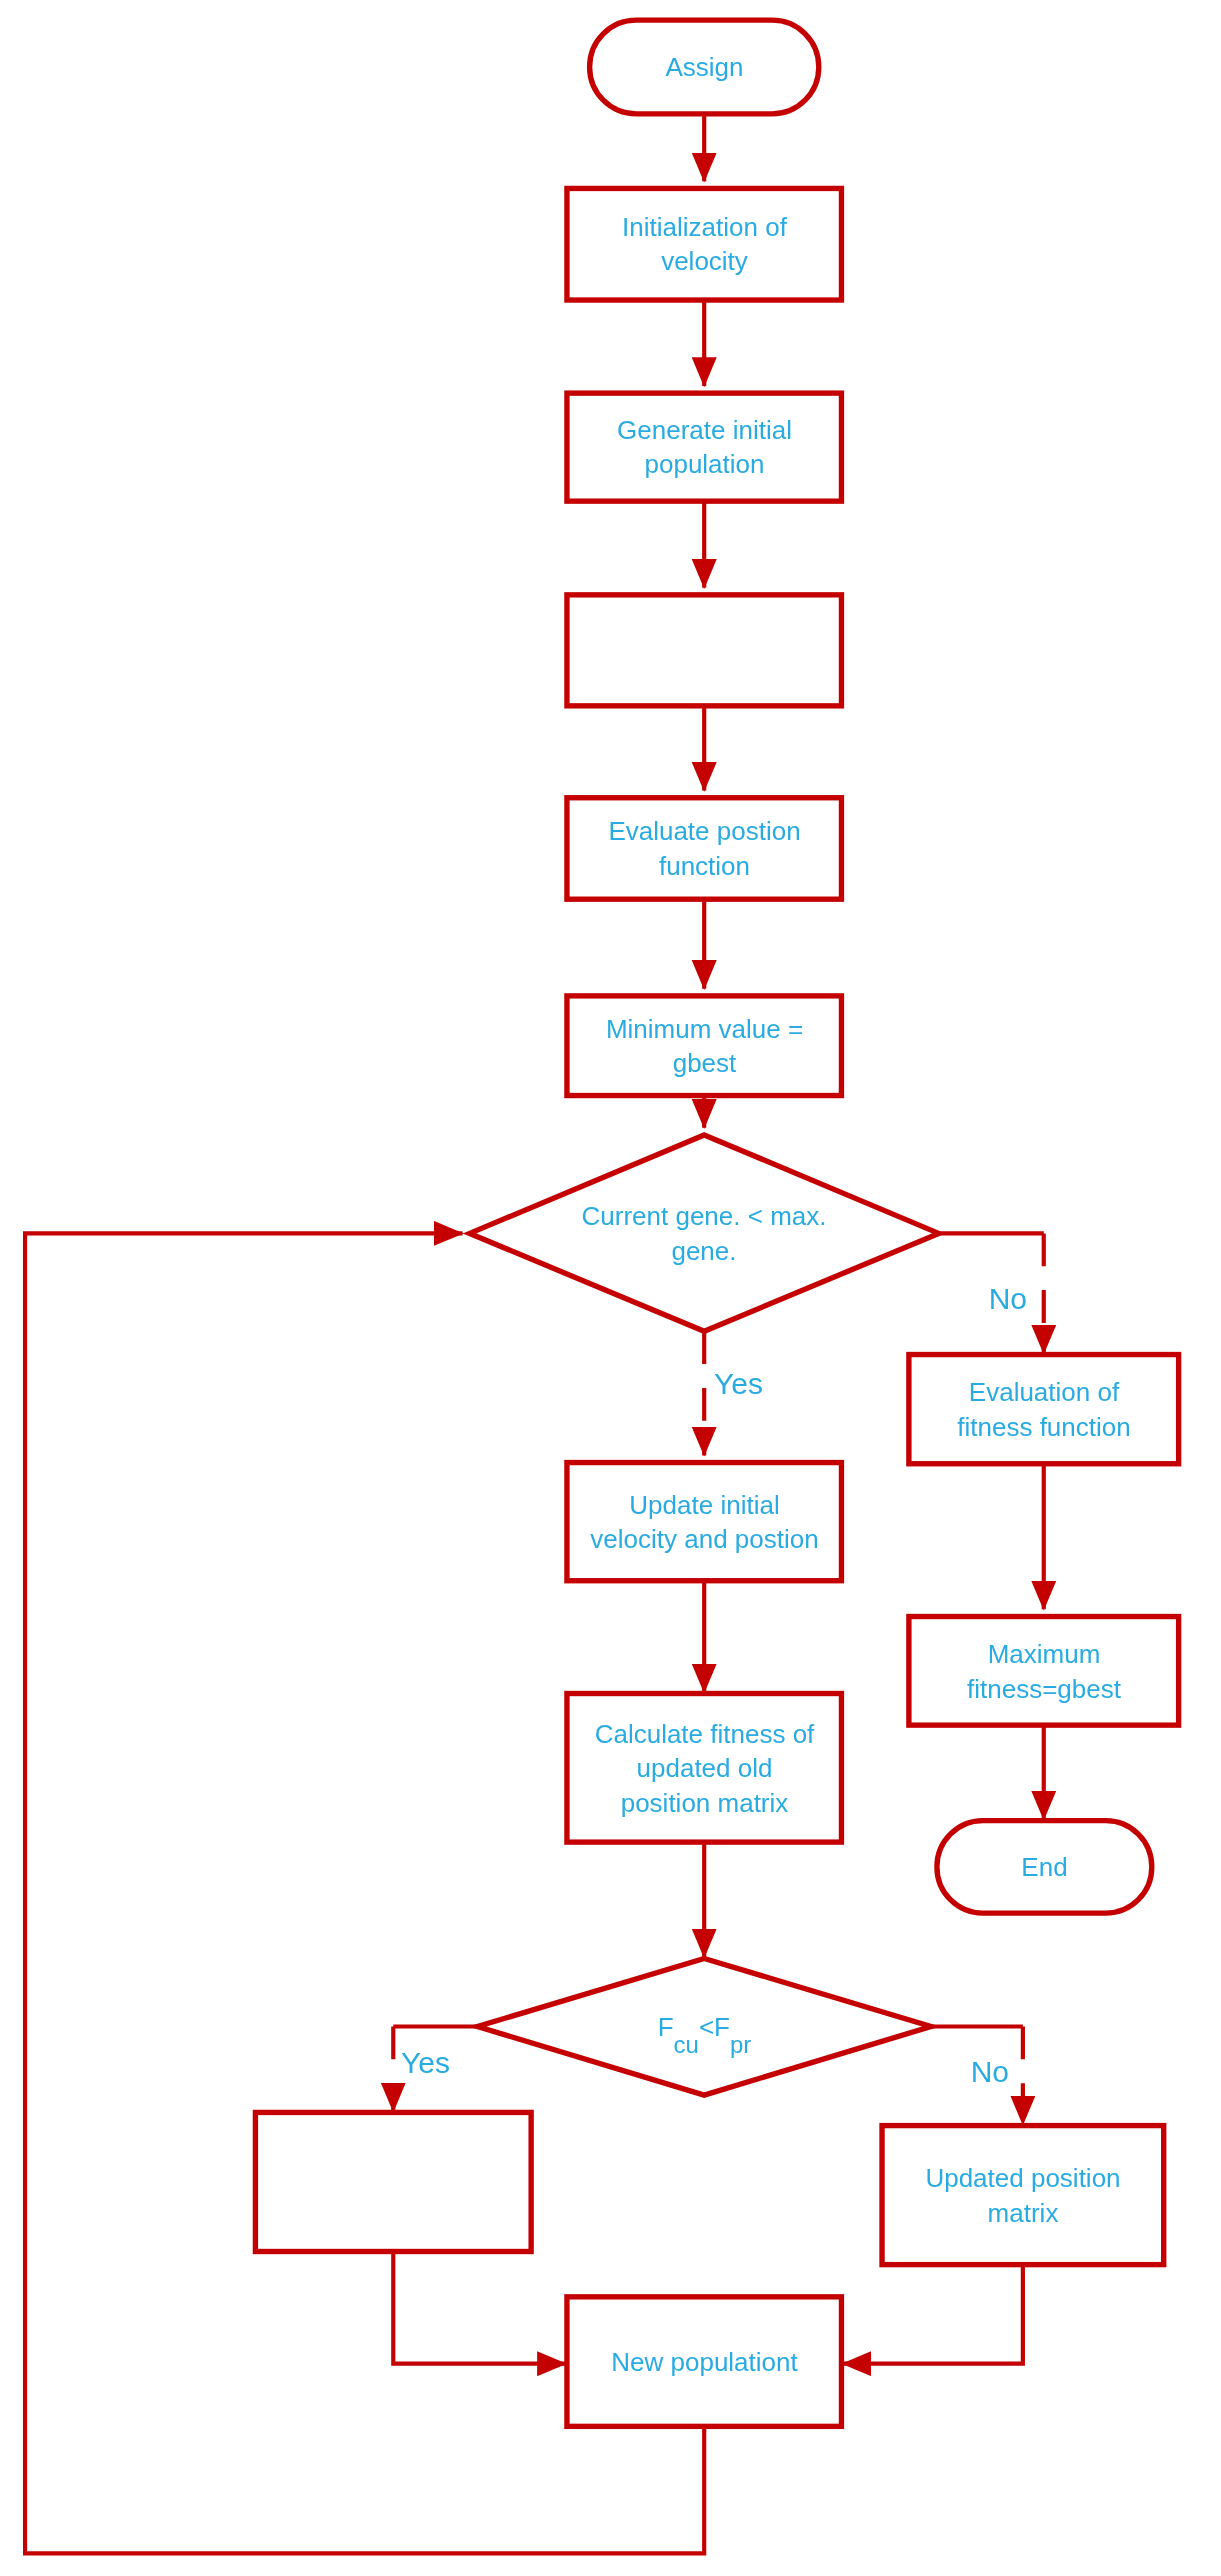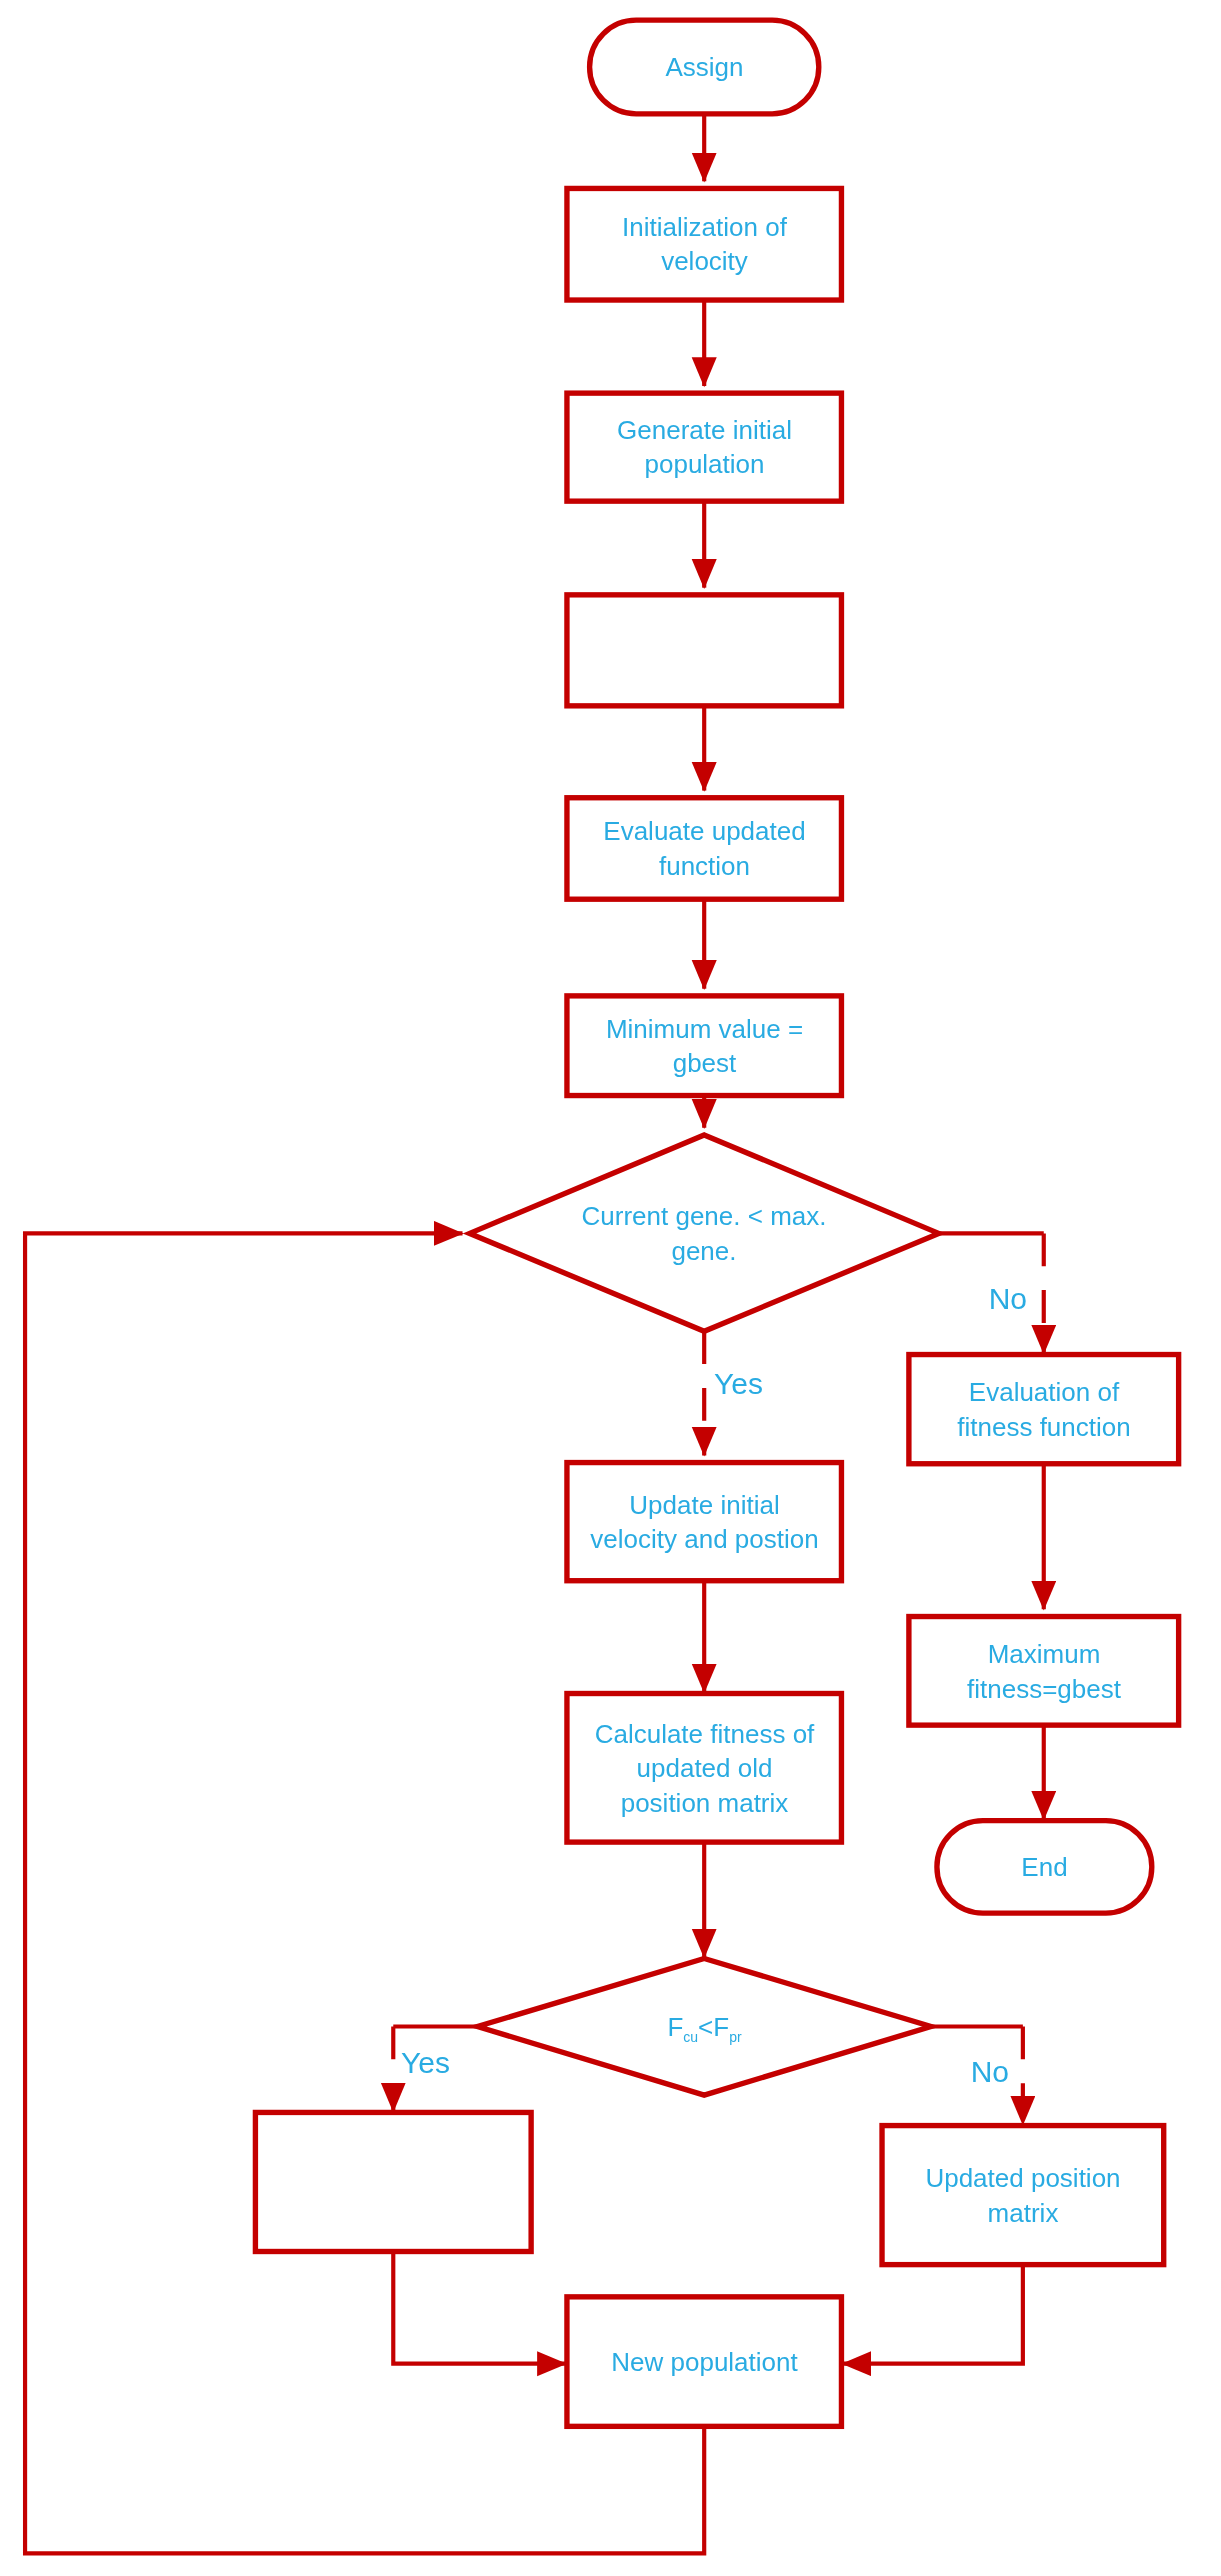--- a/index.html
+++ b/index.html
@@ -28,21 +28,21 @@
     font-size:26px;line-height:1.32;
     box-sizing:border-box;
   }
   .pad{padding:0 23px;}
   .edge-lbl{
     position:absolute;
     color:var(--text-color);
     font-size:30px;line-height:1.1;
   }
   .edge-lbl.right-align{text-align:right;}
-  .sub{font-size:14px;position:relative;top:10px;}
+  .sub{font-size:24px;position:relative;top:18px;}
 </style>
 </head>
 <body>
 
 <div id="canvas">
 
   <svg id="shapes" width="1221" height="2576" viewBox="0 0 2046 4315" xmlns="http://www.w3.org/2000/svg">
     <defs>
       <marker id="arrow" markerUnits="userSpaceOnUse" markerWidth="60" markerHeight="48" refX="48" refY="21" orient="auto">
         <path class="arrowhead" d="M0,0 L50,21 L0,42 Z"></path>
@@ -96,21 +96,21 @@
     <rect class="shape" x="950" y="3848" width="460" height="217"></rect>
   </svg>
 
   <div class="lbl" style="left:590px;top:19.7px;width:229px;height:94px;">Assign</div>
 
   <div class="lbl pad" style="left:567px;top:188px;width:275px;height:112px;">Initialization of velocity</div>
 
   <div class="lbl pad" style="left:567px;top:393px;width:275px;height:108px;">Generate initial population</div>
 
 
-  <div class="lbl pad" style="left:567px;top:798px;width:275px;height:101px;">Evaluate updated function</div>
+  <div class="lbl pad" style="left:567px;top:798px;width:275px;height:101px;">Evaluate postion function</div>
 
   <div class="lbl pad" style="left:567px;top:996px;width:275px;height:100px;">Minimum value = gbest</div>
 
   <div class="lbl" style="left:549px;top:1168px;width:310px;height:131px;padding:0 12px;">Current gene. &lt; max. gene.</div>
 
   <div class="lbl pad" style="left:567px;top:1463px;width:275px;height:118px;">Update initial velocity and postion</div>
 
   <div class="lbl pad" style="left:567px;top:1694px;width:275px;height:149px;">Calculate fitness of updated old position matrix</div>
 
   <div class="lbl pad" style="left:909px;top:1355px;width:270px;height:109px;">Evaluation of fitness function</div>

